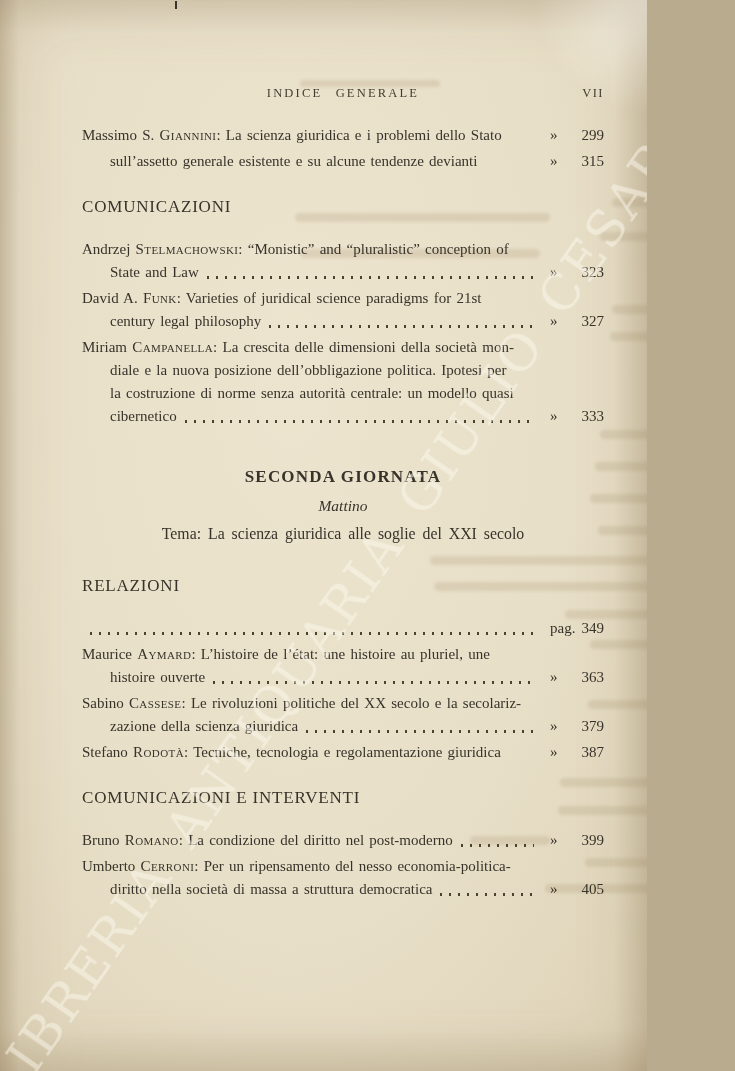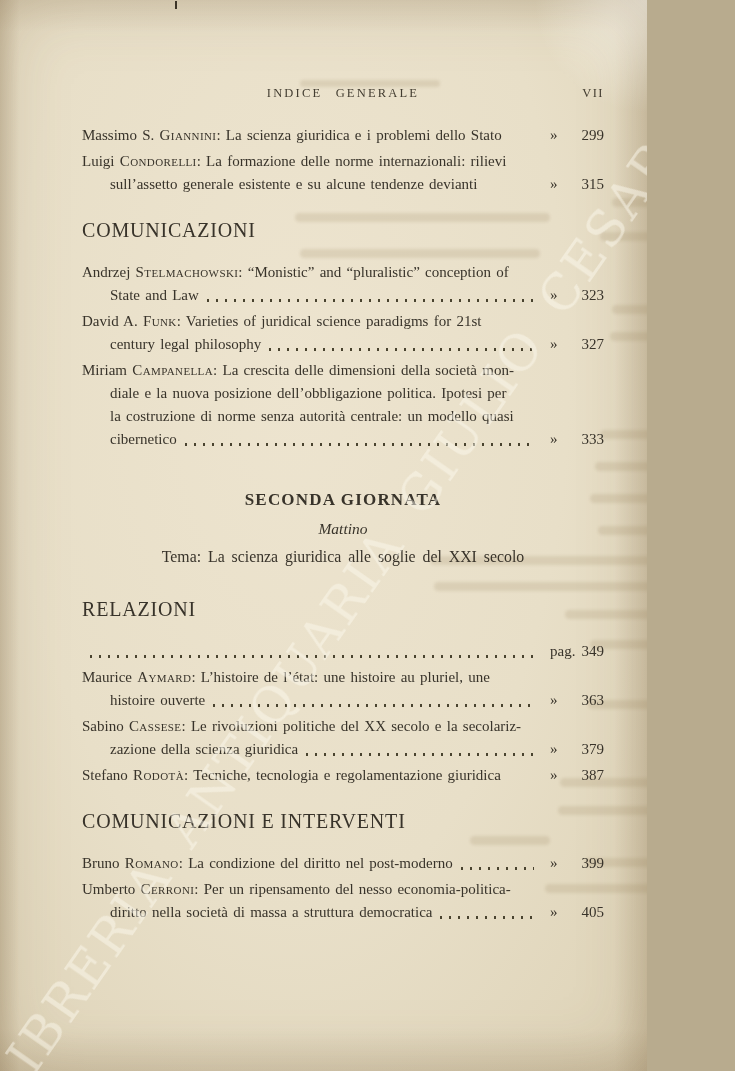--- a/index.html
+++ b/index.html
@@ -40,21 +40,21 @@
   .leader{
     flex:1 1 auto;min-width:18px;height:5px;align-self:flex-end;
     margin:0 8px 4px 7px;
     background-image:radial-gradient(circle at 2px 2.5px, #49432f 1.15px, rgba(0,0,0,0) 1.5px);
     background-size:9px 5px;background-repeat:repeat-x;
   }
   .entry-ref{
     flex:1 1 auto;display:flex;justify-content:space-between;align-items:baseline;
     padding-left:8px;line-height:23px;font-size:15px;
   }
-  .section-heading{flex:none;margin:22px 0;font-size:20px;letter-spacing:0.8px;line-height:18px;}
+  .section-heading{flex:none;margin:22px 0;font-size:17px;letter-spacing:0.8px;line-height:18px;}
   .center-bold{flex:none;margin-top:36px;text-align:center;font-weight:bold;font-size:17px;letter-spacing:1.2px;line-height:20px;}
   .center-italic{flex:none;margin-top:9px;text-align:center;font-style:italic;font-size:15.5px;line-height:19px;}
   .center-bold2{flex:none;margin:9px 0 12px;text-align:center;font-weight:normal;font-size:15.8px;line-height:19px;word-spacing:3px;}
   .watermark{
     position:absolute;left:-25px;top:1080px;
     transform:rotate(-55deg);transform-origin:0 0;
     font-family:"DejaVu Serif","Liberation Serif",serif;
     font-size:50px;letter-spacing:3px;word-spacing:12px;white-space:nowrap;
     color:var(--wm,rgba(252,248,238,0.62));
     opacity:0.82;filter:blur(0.4px);
@@ -104,21 +104,20 @@
         <div class="entry-text">
           <div class="line first"><span class="linetext"><span>Massimo S. </span><span class="caps">Giannini</span><span>: La scienza giuridica e i problemi dello Stato</span></span></div>
         </div>
         <div class="entry-ref">
           <span class="ref-label">»</span>
           <span class="ref-num">299</span>
         </div>
       </div>
       <div class="entry">
         <div class="entry-text">
-          <div class="line first"><span class="linetext"><span>Luigi </span><span class="caps">Condorelli</span><span>: La formazione delle norme internazionali: rilievi</span></span></div>
           <div class="line cont"><span class="linetext">sull’assetto generale esistente e su alcune tendenze devianti</span></div>
         </div>
         <div class="entry-ref">
           <span class="ref-label">»</span>
           <span class="ref-num">315</span>
         </div>
       </div>
       <div class="section-heading">COMUNICAZIONI</div>
       <div class="entry">
         <div class="entry-text">

